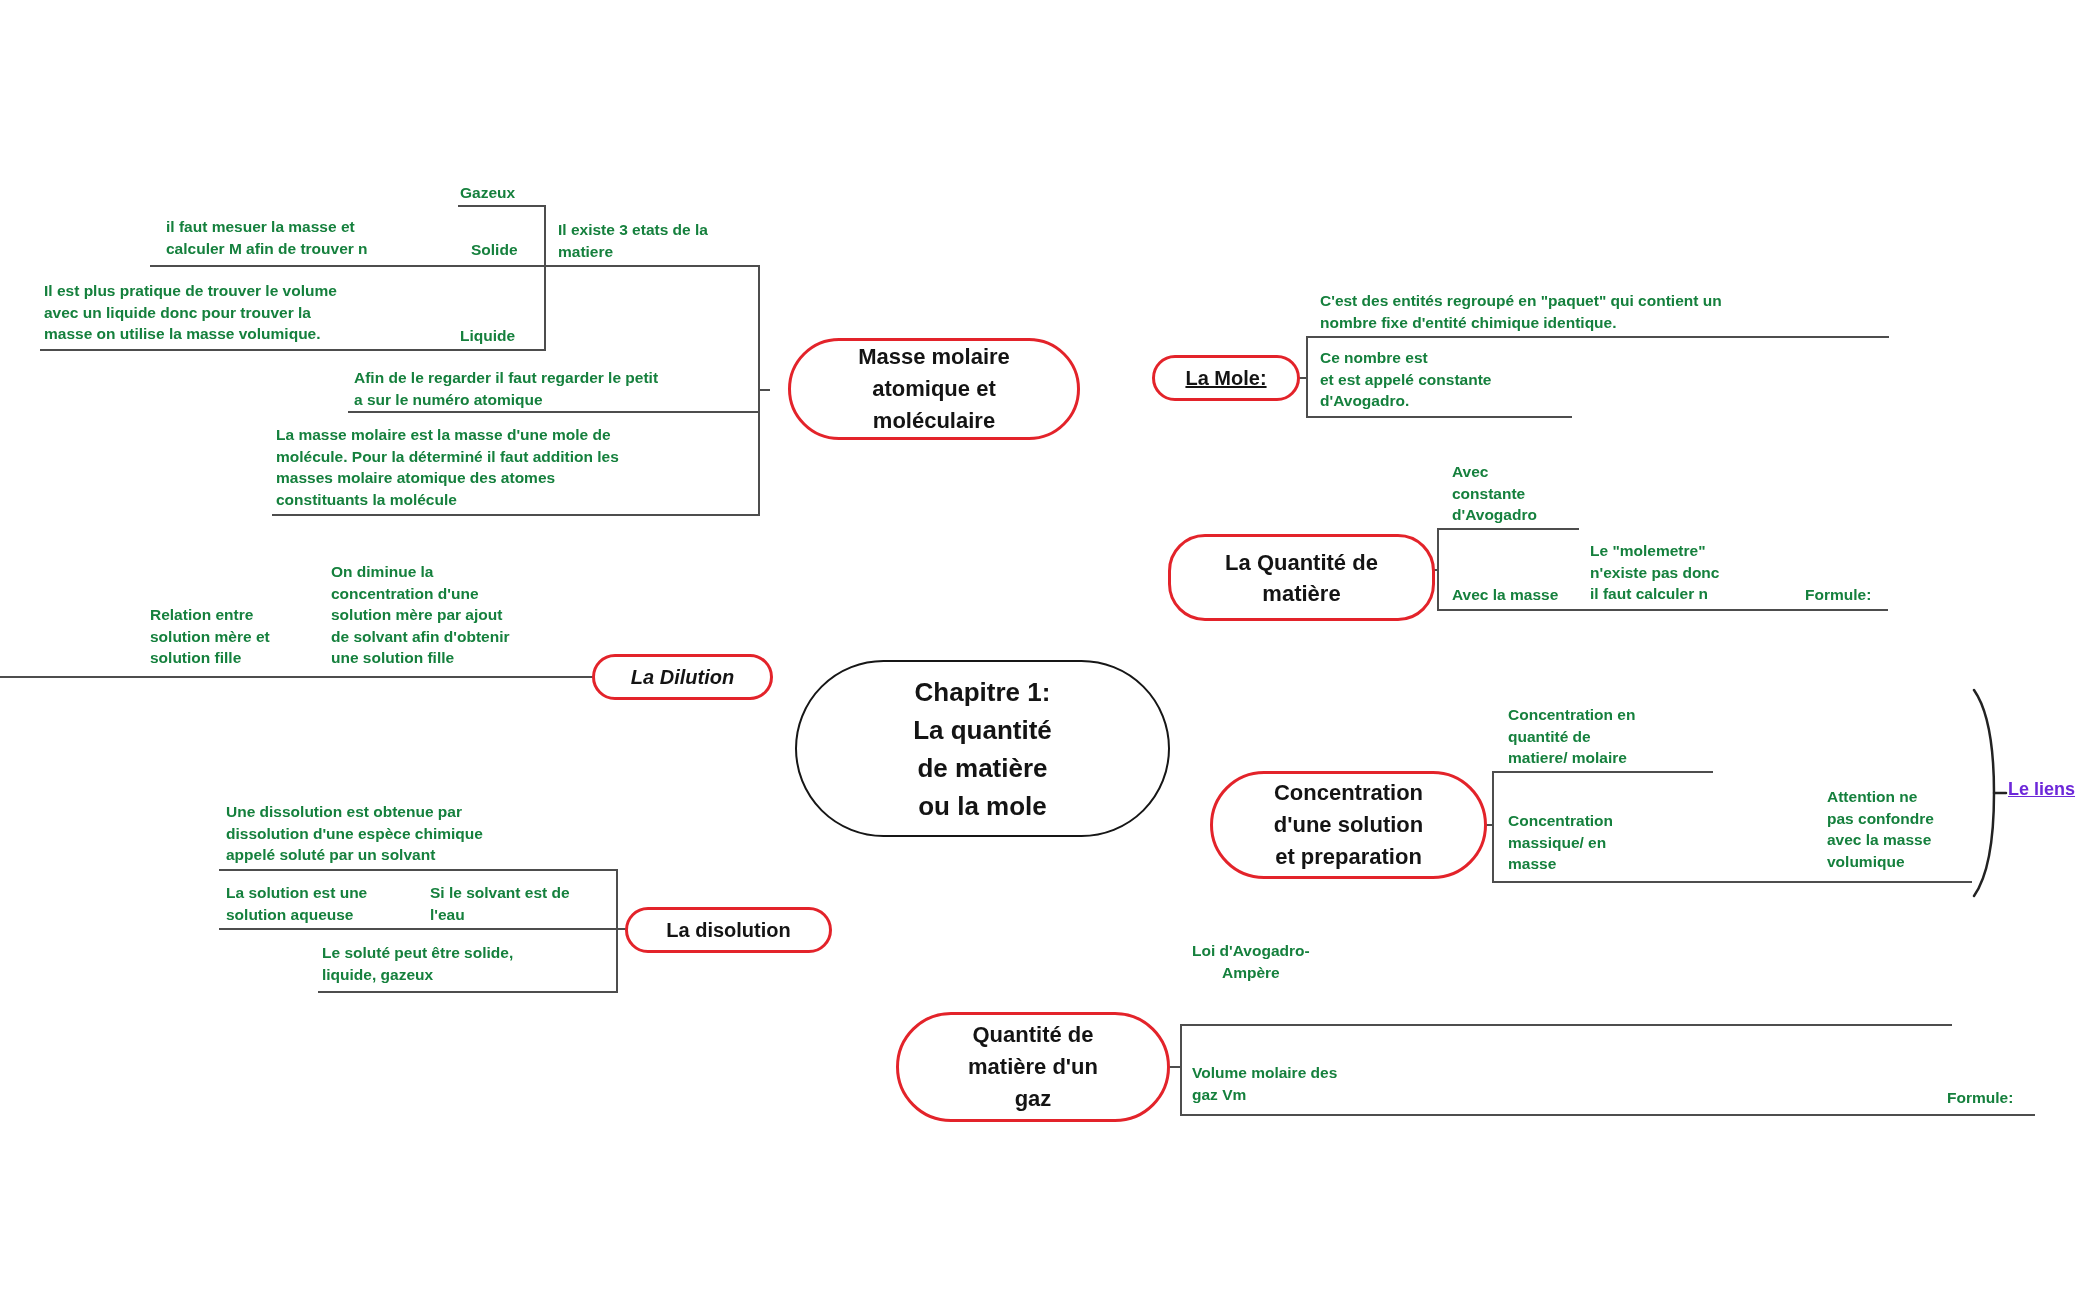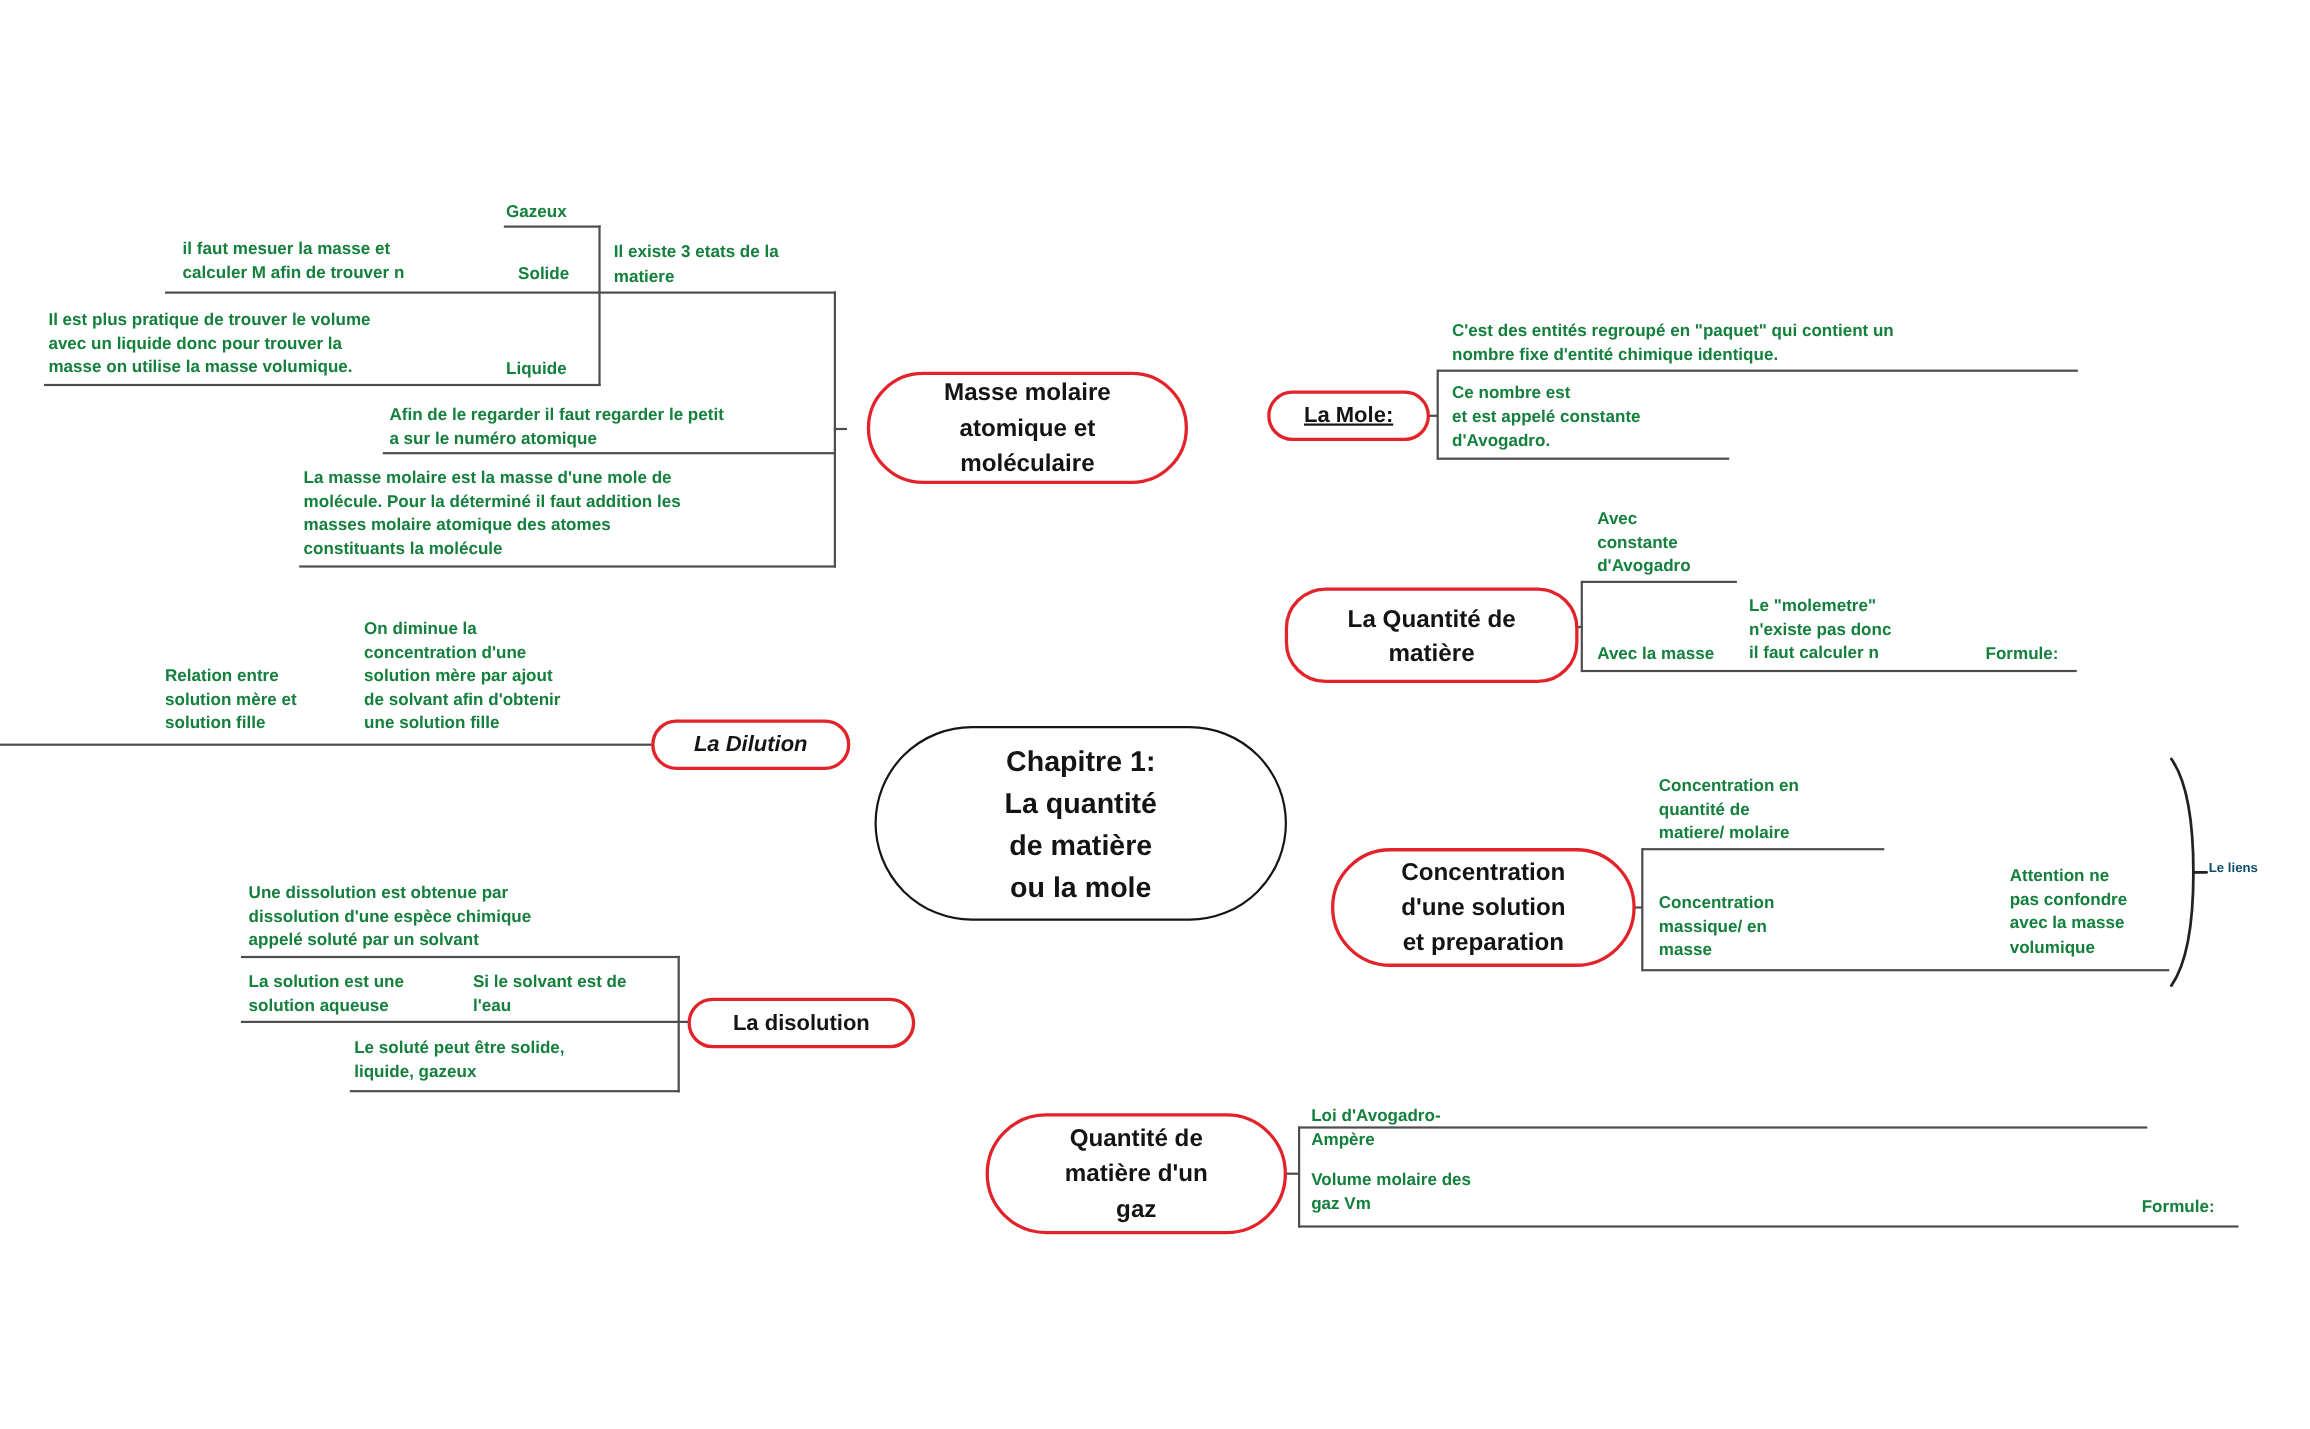--- a/index.html
+++ b/index.html
@@ -137,40 +137,40 @@
   <div class="line-h" style="left:1485px;top:824px;width:8px;"></div>
 
   <div class="pill" style="left:1210px;top:771px;width:277px;height:108px;border-radius:54px;font-size:22px;line-height:32px;">Concentration
 d'une solution
 et preparation</div>
 
   <svg style="position:absolute;left:1968px;top:686px;" width="44" height="214" viewBox="0 0 44 214">
     <path d="M6,4 C20,24 26,58 26,107 C26,156 20,190 6,210" fill="none" stroke="#222222" stroke-width="2.5" stroke-linecap="round"></path>
     <path d="M26,107 L38,107" fill="none" stroke="#222222" stroke-width="2.5" stroke-linecap="round"></path>
   </svg>
-  <div class="txt" style="left:2008px;top:779px;font-size:12px;color:#0c4a6e;">Le liens</div>
+  <div class="txt" style="left:2008px;top:779px;font-size:18px;color:#6d28d9;text-decoration:underline;">Le liens</div>
 
   <div class="txt" style="left:226px;top:801px;">Une dissolution est obtenue par
 dissolution d'une espèce chimique
 appelé soluté par un solvant</div>
   <div class="txt" style="left:226px;top:882px;">La solution est une
 solution aqueuse</div>
   <div class="txt" style="left:430px;top:882px;">Si le solvant est de
 l'eau</div>
   <div class="txt" style="left:322px;top:942px;">Le soluté peut être solide,
 liquide, gazeux</div>
 
   <div class="line-h" style="left:219px;top:869px;width:399px;"></div>
   <div class="line-h" style="left:219px;top:928px;width:407px;"></div>
   <div class="line-h" style="left:318px;top:991px;width:300px;"></div>
   <div class="line-v" style="left:616px;top:869px;height:124px;"></div>
 
   <div class="pill" style="left:625px;top:907px;width:207px;height:46px;border-radius:23px;font-size:20px;line-height:24px;">La disolution</div>
 
-  <div class="txt" style="left:1192px;top:1004px;">Loi d'Avogadro-
+  <div class="txt" style="left:1192px;top:940px;text-align:center;">Loi d'Avogadro-
 Ampère</div>
   <div class="txt" style="left:1192px;top:1062px;">Volume molaire des
 gaz Vm</div>
   <div class="txt" style="left:1947px;top:1087px;">Formule:</div>
 
   <div class="line-h" style="left:1181px;top:1024px;width:771px;"></div>
   <div class="line-h" style="left:1181px;top:1114px;width:854px;"></div>
   <div class="line-v" style="left:1180px;top:1024px;height:92px;"></div>
   <div class="line-h" style="left:1168px;top:1066px;width:12px;"></div>
 

